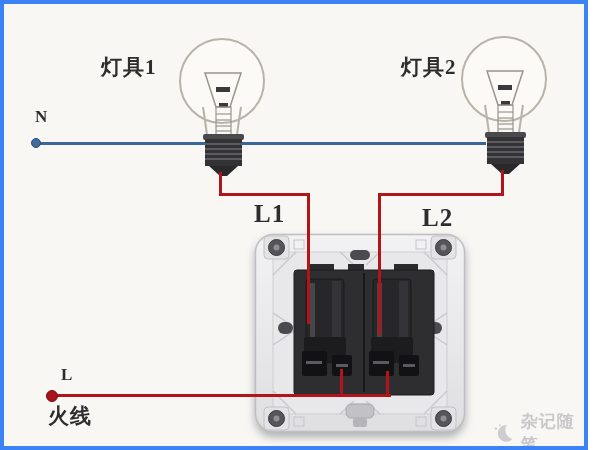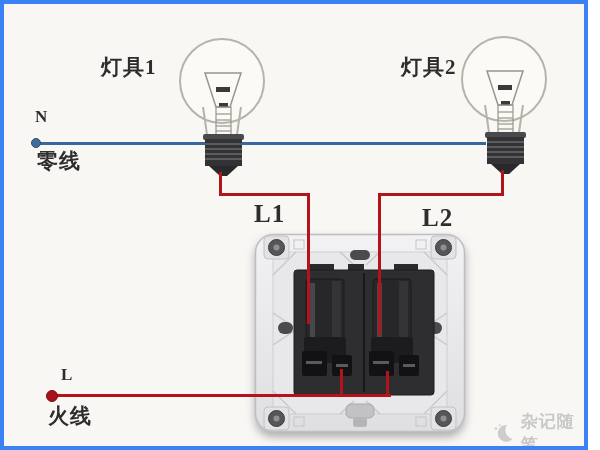--- a/index.html
+++ b/index.html
@@ -162,21 +162,20 @@
       <div class="wire" style="left: 497px; top: 166px; width: 3px; height: 26px; background: rgb(178, 20, 28);"></div>
       <div class="wire" style="left: 374px; top: 189px; width: 126px; height: 3px; background: rgb(178, 20, 28);"></div>
       <div class="wire" style="left: 374px; top: 189px; width: 3px; height: 142px; background: rgb(178, 20, 28);"></div>
       <div class="dot" style="left: 27px; top: 134px; width: 10px; height: 10px; background: rgb(63, 109, 153); border: 1px solid rgb(44, 79, 120); box-sizing: border-box;"></div>
       <div class="dot" style="left: 42px; top: 386px; width: 12px; height: 12px; background: rgb(168, 18, 26); border: 1px solid rgb(124, 13, 18); box-sizing: border-box;"></div>
     </div>
 
   <span class="lbl lbl-cn" style="left:97px;top:49px;">灯具1</span>
   <span class="lbl lbl-cn" style="left:397px;top:49px;">灯具2</span>
   <span class="lbl lbl-sm" style="left:31px;top:103px;">N</span>
-  <span class="lbl lbl-cn" style="left:33px;top:143px;">零线</span>
   <span class="lbl lbl-sm" style="left:57px;top:361px;">L</span>
   <span class="lbl lbl-cn" style="left:44px;top:398px;text-align:right;">火线</span>
   <span class="lbl lbl-l" style="left:250px;top:196px;">L1</span>
   <span class="lbl lbl-l" style="left:386px;top:200px;margin-left:32px;">L2</span>
 
   <div class="watermark">
     <svg width="26" height="24" viewBox="0 0 26 24">
       <path d="M17 3 a9.5 9.5 0 1 0 6.5 15.5 a10 10 0 0 1 -6.5 -15.5 Z" fill="#cdcdcf"></path>
       <circle cx="4.5" cy="7" r="1.6" fill="#d3d3d5"></circle>
       <circle cx="9" cy="3.2" r="1.2" fill="#d3d3d5"></circle>

